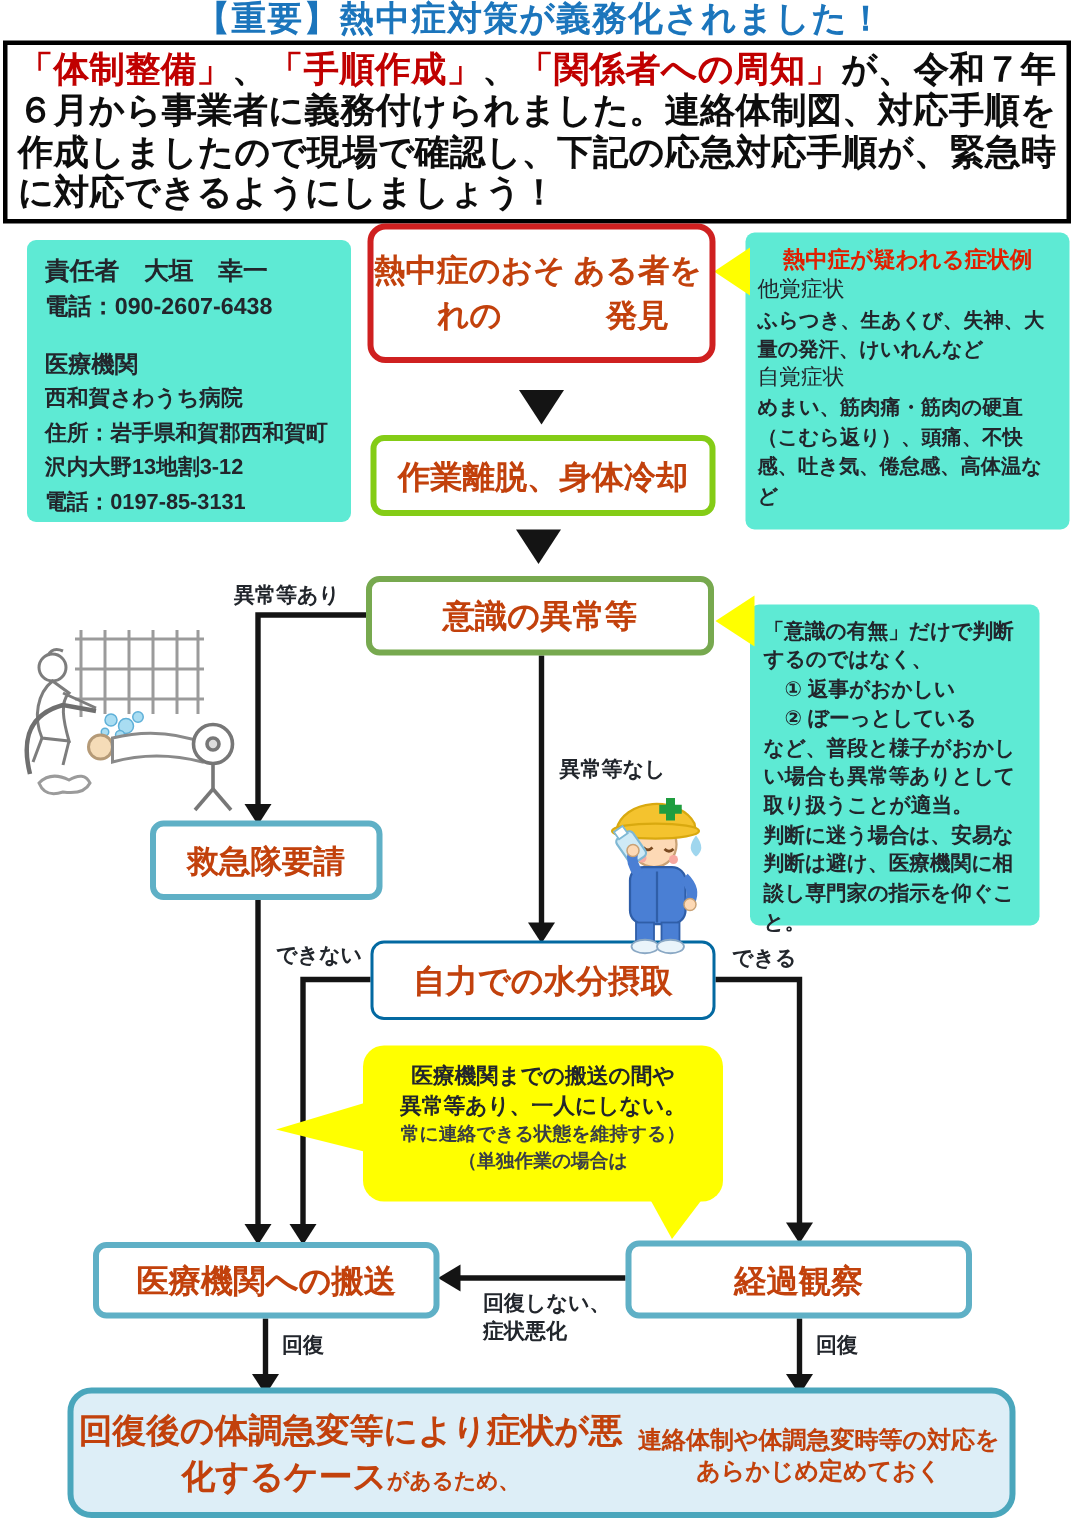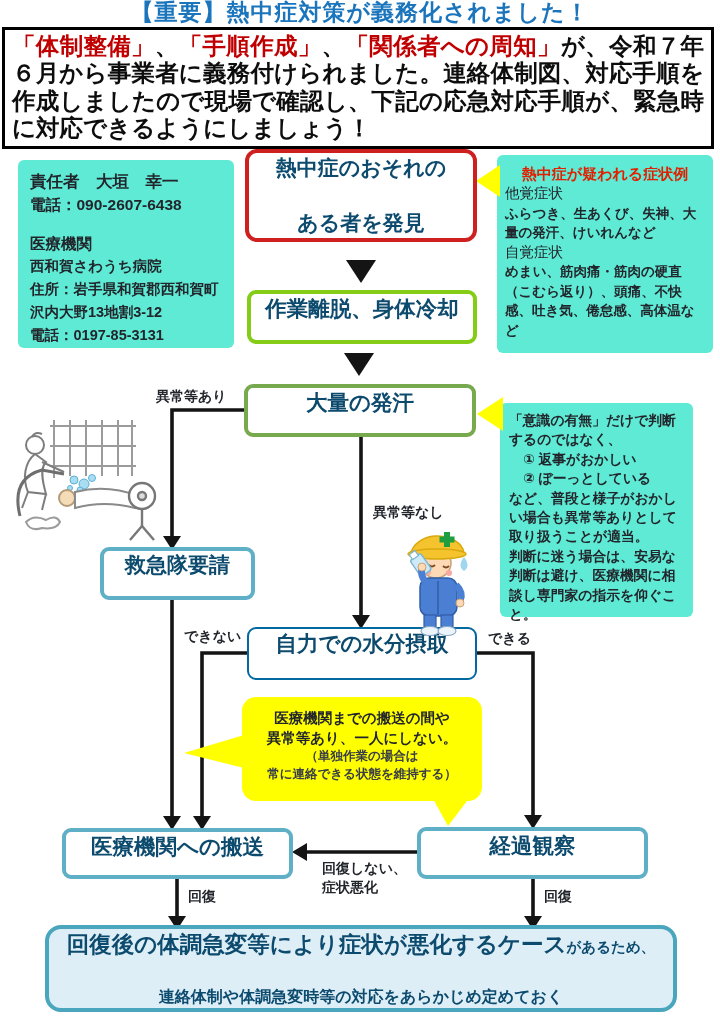--- a/index.html
+++ b/index.html
@@ -29,22 +29,22 @@
   .symptoms-card { left:497px; top:155px; width:216px; height:198px; padding:8px 8px 0 8px; }
   .symptoms-card .stitle { font-size:15px; font-weight:bold; color:#e02000; text-align:center; line-height:21px; }
   .symptoms-card .slabel { font-size:14.5px; font-weight:normal; line-height:19.5px; }
   .symptoms-card .stext  { font-size:13.5px; font-weight:bold; line-height:19.5px; }
   .note-card { left:500px; top:403px; width:193px; height:214px; padding:8px 8px 0 9px; }
   .note-card div { font-size:13.8px; font-weight:bold; line-height:19.4px; }
   .note-card .indent { padding-left:14px; }
   
   .fbox {
     position:absolute; background:#fff; box-sizing:border-box;
-    display:flex; flex-direction:column; align-items:center; justify-content:space-between;
-    font-weight:bold; color:#0c4a6e; text-align:center; z-index:2;
+    display:flex; align-items:center; justify-content:center;
+    font-weight:bold; color:#c2410c; text-align:center; z-index:2;
   }
   .discover { left:245px; top:149px; width:232px; height:93px; border:4px solid #cf2020; border-radius:12px; font-size:21px; line-height:30px; }
   .cooldown { left:247px; top:290px; width:230px; height:54px; border:4px solid #84cc16; border-radius:9px; font-size:21.5px; }
   .conscious { left:244px; top:384px; width:232px; height:53px; border:4px solid #77a94f; border-radius:9px; font-size:21.5px; }
   .rescue { left:100px; top:547px; width:155px; height:53px; border:4px solid #5fb0c6; border-radius:9px; font-size:21px; }
   .hydration { left:247px; top:627px; width:230px; height:53px; border:2px solid #0369a1; border-radius:9px; font-size:21.5px; }
   .transport { left:62px; top:828px; width:231px; height:51px; border:4px solid #5fb0c6; border-radius:9px; font-size:21.5px; }
   .observe { left:417px; top:827px; width:231px; height:52px; border:4px solid #5fb0c6; border-radius:9px; font-size:21.5px; }
   .summary {
     left:45px; top:925px; width:632px; height:87px; border:4px solid #4aa6bc; border-radius:16px;
@@ -131,31 +131,31 @@
     <div class="indent">② ぼーっとしている</div>
     <div>など、普段と様子がおかしい場合も異常等ありとして取り扱うことが適当。</div>
     <div>判断に迷う場合は、安易な判断は避け、医療機関に相談し専門家の指示を仰ぐこと。</div>
   </div>
 
   <div class="fbox discover">
     <div>熱中症のおそれの</div>
     <div>ある者を発見</div>
   </div>
   <div class="fbox cooldown">作業離脱、身体冷却</div>
-  <div class="fbox conscious">大量の発汗</div>
+  <div class="fbox conscious">意識の異常等</div>
   <div class="fbox rescue">救急隊要請</div>
   <div class="fbox hydration">自力での水分摂取</div>
   <div class="fbox transport">医療機関への搬送</div>
   <div class="fbox observe">経過観察</div>
 
   <div class="bubble">
     <div class="b1">医療機関までの搬送の間や</div>
     <div class="b1">異常等あり、一人にしない。</div>
+    <div class="b2">常に連絡できる状態を維持する）</div>
     <div class="b2">（単独作業の場合は</div>
-    <div class="b2">常に連絡できる状態を維持する）</div>
   </div>
 
   <div class="flabel" style="left:156px; top:388px;">異常等あり</div>
   <div class="flabel" style="left:373px; top:504px;">異常等なし</div>
   <div class="flabel" style="left:184px; top:628px;">できない</div>
   <div class="flabel" style="left:488px; top:630px;">できる</div>
   <div class="flabel" style="left:322px; top:860px;">回復しない、</div>
   <div class="flabel" style="left:322px; top:879px;">症状悪化</div>
   <div class="flabel" style="left:188px; top:888px;">回復</div>
   <div class="flabel" style="left:544px; top:888px;">回復</div>

